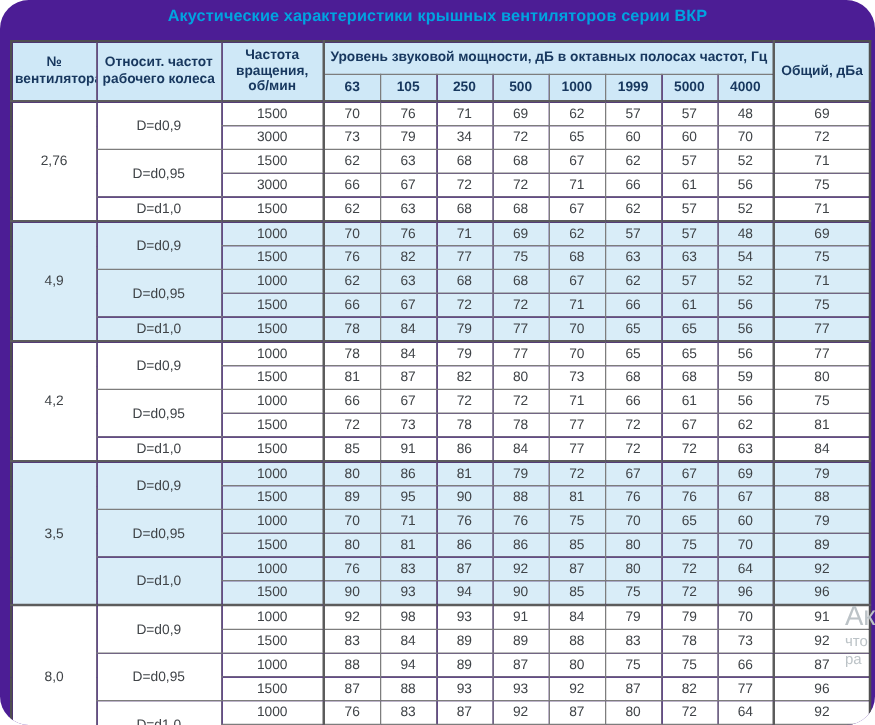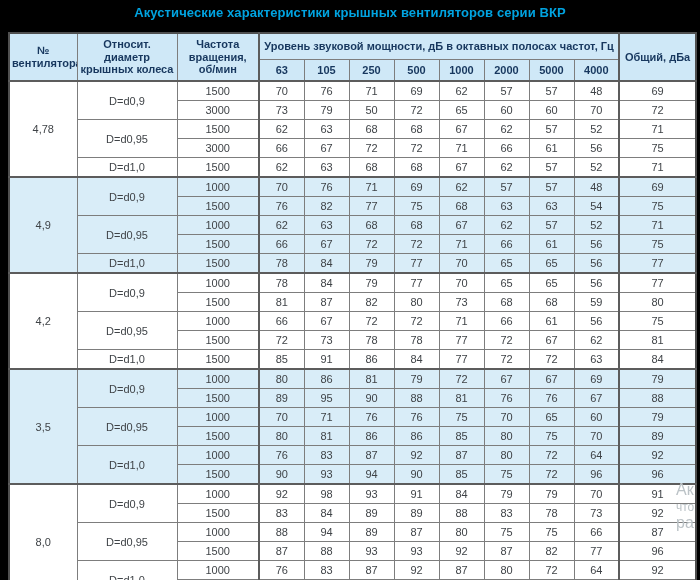--- a/index.html
+++ b/index.html
@@ -1,21 +1,22 @@
 <!DOCTYPE html>
 <html style="--title: #00a3e0; --header_bg: #cfe8f7; --header_text: #17375e; --row_alt_bg: #d9edf8; --body_text: #3f4347; --watermark: #bcc3c7;"><head>
 <meta charset="utf-8">
 <style>
   html,body { margin:0; padding:0; }
   .page {
     position: relative;
     width: 700px; height: 580px;
-    background: #000000;
+    background: #4c1d95;
     overflow: hidden;
     font-family: "Liberation Sans", "DejaVu Sans", sans-serif;
+    border-radius: 23px;
   }
   .title {
     margin-top: 5px;
     text-align: center;
     font-size: 13px;
     font-weight: bold;
     color: var(--title, #00a3e0);
     letter-spacing: 0.1px;
   }
   table.acoustic {
@@ -51,23 +52,23 @@
   tr.shaded td { background: var(--row_alt_bg, #d9edf8); }
   tr.group-start td { border-top: 2px solid #5c5c5c; }
   .heavy-left { border-left: 2px solid #5c5c5c !important; }
   .watermark {
     position: absolute;
     left: 676px; top: 482px;
     color: var(--watermark, #bcc3c7);
     line-height: 1.0;
     white-space: nowrap;
   }
-  .watermark .wm-1 { display:block; font-size:16px; }
-  .watermark .wm-2 { display:block; font-size:12px; margin-top:3px;text-align:right; }
-  .watermark .wm-3 { display:block; font-size:16px; margin-top:2px; }
+  .watermark .wm-1 { display:block; font-size:22px; }
+  .watermark .wm-2 { display:block; font-size:12px; margin-top:3px; }
+  .watermark .wm-3 { display:block; font-size:12px; margin-top:2px; }
 </style>
 </head>
 <body>
 
 <div class="page">
 
   <div class="title">Акустические характеристики крышных вентиляторов серии ВКР</div>
 
   <table class="acoustic">
     <colgroup>
@@ -80,56 +81,56 @@
         <col style="width:45px">
       <col style="width:45px">
         <col style="width:45px">
         <col style="width:45px">
         <col style="width:45px">
       <col style="width:77px">
     </colgroup>
     <thead>
       <tr>
         <th rowspan="2">№ вентилятора</th>
-        <th rowspan="2">Относит. диаметр крышных колеса</th>
+        <th rowspan="2">Относит. частот рабочего колеса</th>
         <th rowspan="2">Частота вращения, об/мин</th>
         <th colspan="8" class="heavy-left">Уровень звуковой мощности, дБ в октавных полосах частот, Гц</th>
         <th rowspan="2" class="heavy-left">Общий, дБа</th>
       </tr>
       <tr>
           <th class="heavy-left">63</th>
           <th>105</th>
           <th>250</th>
           <th>500</th>
           <th>1000</th>
-          <th>2000</th>
+          <th>1999</th>
           <th>5000</th>
           <th>4000</th>
         </tr>
     </thead>
     <tbody>
         <tr class="group-start">
-          <td rowspan="5">4,78</td>
+          <td rowspan="5">2,76</td>
           <td rowspan="2">D=d0,9</td>
           <td>1500</td>
           <td class="heavy-left">70</td>
           <td>76</td>
           <td>71</td>
           <td>69</td>
           <td>62</td>
           <td>57</td>
           <td>57</td>
           <td>48</td>
           <td class="heavy-left">69</td>
         </tr>
         <tr>
           <td>3000</td>
           <td class="heavy-left">73</td>
           <td>79</td>
-          <td>50</td>
+          <td>34</td>
           <td>72</td>
           <td>65</td>
           <td>60</td>
           <td>60</td>
           <td>70</td>
           <td class="heavy-left">72</td>
         </tr>
         <tr>
           <td rowspan="2">D=d0,95</td>
           <td>1500</td>

